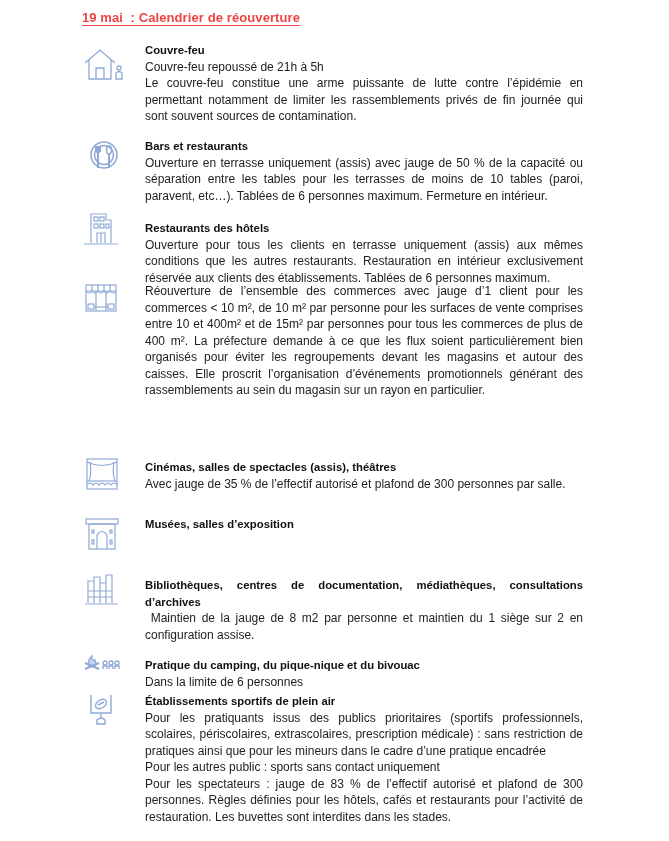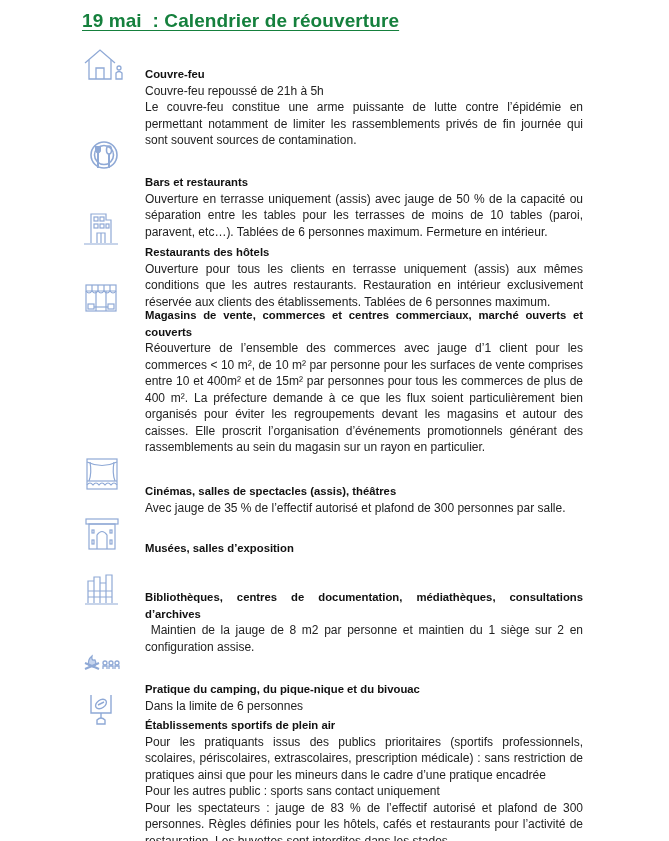--- a/index.html
+++ b/index.html
@@ -2,33 +2,33 @@
 <html><head>
 <meta charset="utf-8">
 <style>
   html, body { margin: 0; padding: 0; background: #ffffff; }
   body {
     width: 669px; height: 841px; position: relative; overflow: hidden;
     font-family: "Liberation Sans", sans-serif; color: #1e1e1e;
   }
   .title {
     position: absolute; left: 82px; top: 10px;
-    font-size: 19px; font-weight: bold; color: #15803d;
+    font-size: 13px; font-weight: bold; color: #ef4444;
     text-decoration: underline; text-underline-offset: 3px;
     letter-spacing: 0.1px; white-space: pre;
   }
   .section { position: absolute; left: 0; width: 669px; }
   .icon {
     position: absolute; left: 82px; width: 44px; height: 40px;
   }
   .icon svg { width: 100%; height: 100%; display: block; }
   .content { position: absolute; left: 145px; width: 438px; }
   .heading {
     font-size: 11.3px; font-weight: bold; color: #111;
-    line-height: 16.5px; text-align: justify; text-align-last: left; margin-top: 24px;
+    line-height: 16.5px; text-align: justify; text-align-last: left;
   }
   .para {
     font-size: 12px; line-height: 16.5px; color: #222;
     text-align: justify; text-align-last: left; margin: 0;
   }
   .para.no-justify { text-align: left; }
 </style>
 </head>
 <body>
 
@@ -54,21 +54,21 @@
 <div class="section" style="top:138px;">
   <div class="icon" style="top:0;">
     <svg viewBox="0 0 44 40" fill="none" stroke="#8fa9d6" stroke-width="1.6">
       <circle cx="22" cy="17" r="13"></circle>
       <circle cx="22" cy="17" r="9.5"></circle>
       <path d="M16 8 V17 M14 8 V13 Q16 16 18 13 V8 M16 17 V30" stroke-width="2"></path>
       <ellipse cx="27" cy="12" rx="2.5" ry="4"></ellipse>
       <path d="M27 16 V30" stroke-width="2"></path>
     </svg>
   </div>
-  <div class="content" style="top:12px;">
+  <div class="content" style="top:0;">
     <div class="heading">Bars et restaurants</div>
     <p class="para">Ouverture en terrasse uniquement (assis) avec jauge de 50 % de la capacité ou séparation entre les tables pour les terrasses de moins de 10 tables (paroi, paravent, etc…). Tablées de 6 personnes maximum. Fermeture en intérieur.</p>
   </div>
 </div>
 
 <div class="section" style="top:208px;">
   <div class="icon" style="top:2px;">
     <svg viewBox="0 0 44 40" fill="none" stroke="#8fa9d6" stroke-width="1.2">
       <path d="M9 33 V4 H24 V10 H29 V33"></path>
       <rect x="12" y="7" width="4" height="4"></rect>
@@ -92,21 +92,20 @@
       <rect x="4" y="2" width="30" height="26"></rect>
       <path d="M4 8 H34 M10 2 V8 M16 2 V8 M22 2 V8 M28 2 V8"></path>
       <path d="M4 8 Q7 12 10 8 Q13 12 16 8 Q19 12 22 8 Q25 12 28 8 Q31 12 34 8"></path>
       <path d="M14 8 V28 M24 8 V28"></path>
       <rect x="6" y="21" width="6" height="5"></rect>
         <rect x="26" y="21" width="6" height="5"></rect>
       <path d="M12 24 H26"></path>
     </svg>
   </div>
   <div class="content" style="top:0;">
-    <div class="heading">Magasins de vente, commerces et centres commerciaux, marché ouverts et couverts</div>
     <p class="para">Réouverture de l’ensemble des commerces avec jauge d’1 client pour les commerces &lt; 10 m², de 10 m² par personne pour les surfaces de vente comprises entre 10 et 400m² et de 15m² par personnes pour tous les commerces de plus de 400 m². La préfecture demande à ce que les flux soient particulièrement bien organisés pour éviter les regroupements devant les magasins et autour des caisses. Elle proscrit l’organisation d’événements promotionnels générant des rassemblements au sein du magasin sur un rayon en particulier.</p>
   </div>
 </div>
 
 <div class="section" style="top:455px;">
   <div class="icon" style="top:2px;">
     <svg viewBox="0 0 44 40" fill="none" stroke="#8fa9d6" stroke-width="1.2">
       <rect x="5" y="2" width="30" height="30"></rect>
       <path d="M5 5 Q20 12 35 5"></path>
       <path d="M8 5 Q10 16 7 24 M32 5 Q30 16 33 24"></path>
@@ -138,21 +137,21 @@
 </div>
 
 <div class="section" style="top:561px;">
   <div class="icon" style="top:10px;">
     <svg viewBox="0 0 44 40" fill="none" stroke="#8fa9d6" stroke-width="1.2">
       <path d="M6 32 V10 H12 V32 M12 32 V6 H18 V32 M18 32 V12 H24 V32 M24 32 V4 H30 V32"></path>
       <path d="M6 20 H30 M6 26 H30"></path>
       <path d="M3 33 H36"></path>
     </svg>
   </div>
-  <div class="content" style="top:4px;">
+  <div class="content" style="top:16px;">
     <div class="heading">Bibliothèques, centres de documentation, médiathèques, consultations d’archives</div>
     <p class="para" style="white-space: pre-wrap;"> Maintien de la jauge de 8 m2 par personne et maintien du 1 siège sur 2 en configuration assise.</p>
   </div>
 </div>
 
 <div class="section" style="top:646px;">
   <div class="icon" style="top:0;">
     <svg viewBox="0 0 44 40" fill="none" stroke="#8fa9d6" stroke-width="1.3">
       <path d="M7 20 Q5 14 10 10 Q9 15 13 14 Q15 18 12 21 Z" fill="#c5d4ee"></path>
       <path d="M3 23 L17 17 M3 17 L17 23" stroke-width="2"></path>

